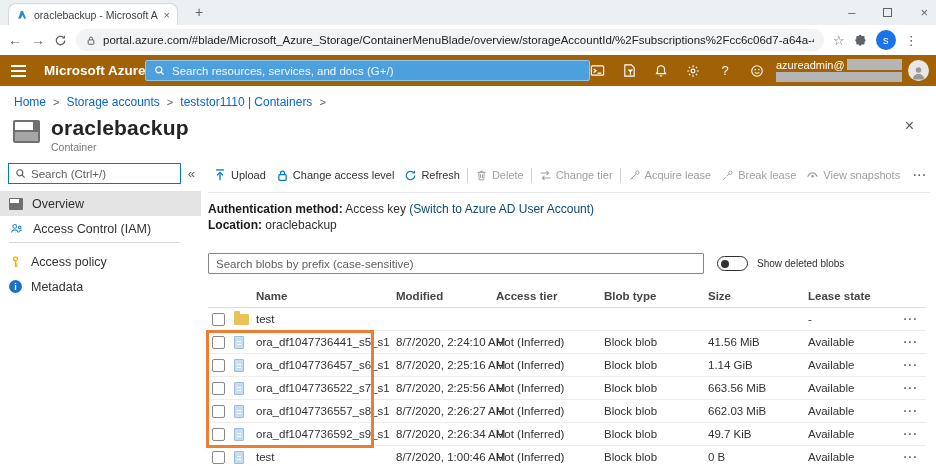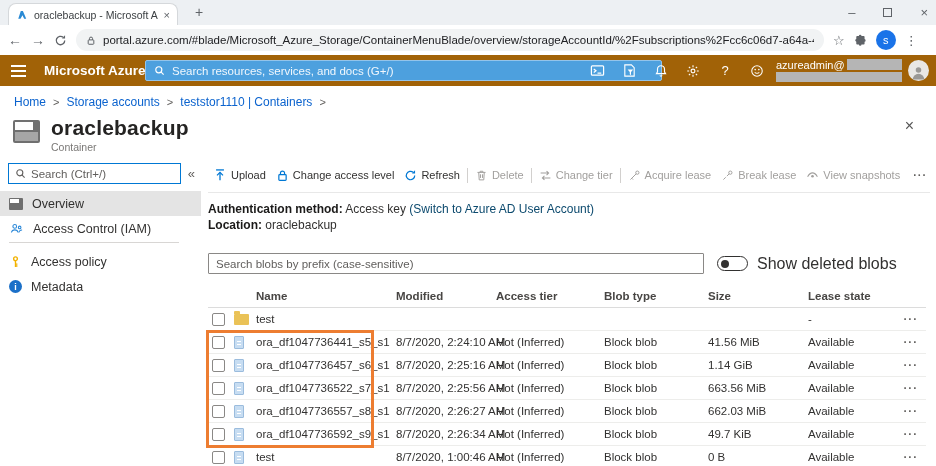--- a/index.html
+++ b/index.html
@@ -27,21 +27,21 @@
   .star { font-size:13px; color:#5f6368; }
   .profile-badge { width:20px; height:20px; border-radius:50%; background:#1a73e8; color:#fff;
                    font-size:11px; display:flex; align-items:center; justify-content:center; }
   .kebab { font-size:13px; color:#5f6368; }
 
   
   .azurebar { height:31px; background:#a16207; position:relative; display:flex; align-items:center; color:#fff; }
   .hamburger { width:36px; display:flex; flex-direction:column; gap:3px; align-items:center; }
   .hamburger span { width:15px; height:2px; background:#fff; }
   .brand { font-size:13.5px; font-weight:700; margin-left:8px; }
-  .az-search { position:absolute; left:145px; top:5px; width:517px; height:21px; background:#4da0de;
+  .az-search { position:absolute; left:145px; top:5px; width:445px; height:21px; background:#4da0de;
                border:1px solid #93c4ea; border-radius:2px; display:flex; align-items:center; padding:0 8px; gap:7px; }
   .az-search input { flex:1; border:none; outline:none; background:transparent; color:#fff; font-size:11.5px; }
   .az-search input::placeholder { color:#f0f7fd; opacity:1; }
   .azure-right { position:absolute; right:0; top:0; height:31px; display:flex; align-items:center; }
   .az-ic { width:32px; text-align:center; color:#fff; display:flex; justify-content:center; }
   .az-help { font-size:13px; }
   .account { width:126px; height:25px; margin:0 3px; position:relative; }
   .account-line1 { display:flex; align-items:center; height:13px; }
   .account-text { font-size:11px; white-space:nowrap; }
   .redact-inline { flex:1; height:11px; background:#b5b5b5; margin-left:2px; }
@@ -91,21 +91,21 @@
 
   .info-block { font-size:12px; color:#323130; margin-top:8px; line-height:16px; }
   .info-block b { color:#1b1a19; }
   .link { color:#0c4a6e;text-align:center; }
 
   .filter-row { display:flex; align-items:center; margin-top:20px; gap:9px; }
   .blob-search { width:496px; height:21px; border:1px solid #8a8886; border-radius:1px; padding:0 7px; font-size:11.5px; color:#323130; outline:none; }
   .blob-search::placeholder { color:#605e5c; opacity:1; }
   .toggle { width:31px; height:15px; border:1px solid #323130; border-radius:9px; position:relative; background:#fff; flex:none; margin-left:4px; }
   .toggle .knob { position:absolute; left:3px; top:2.6px; width:8px; height:8px; border-radius:50%; background:#323130; }
-  .toggle-label { font-size:16px; color:#323130; }
+  .toggle-label { font-size:10px; color:#323130; }
 
   
   .table { margin-top:11px; padding-right:10px; font-size:11.5px; color:#323130; }
   .t-grid { display:grid; grid-template-columns:26px 22px 140px 100px 108px 104px 100px 94px 1fr; align-items:center; }
   .thead { height:23px; color:#484644; font-weight:600; font-size:11.5px; border-bottom:1px solid #dcdcdc; }
   .rows-wrap { position:relative; }
   .trow { height:23px; border-bottom:1px solid #ededeb; }
   .cell { white-space:nowrap; }
   .cell.menu { text-align:right; padding-right:8px; color:#605e5c; font-weight:700; letter-spacing:1px; }
   .checkbox { width:13px; height:13px; border:1px solid #8a8886; border-radius:2px; background:#fff; display:inline-block; margin-left:4px; vertical-align:middle; }

